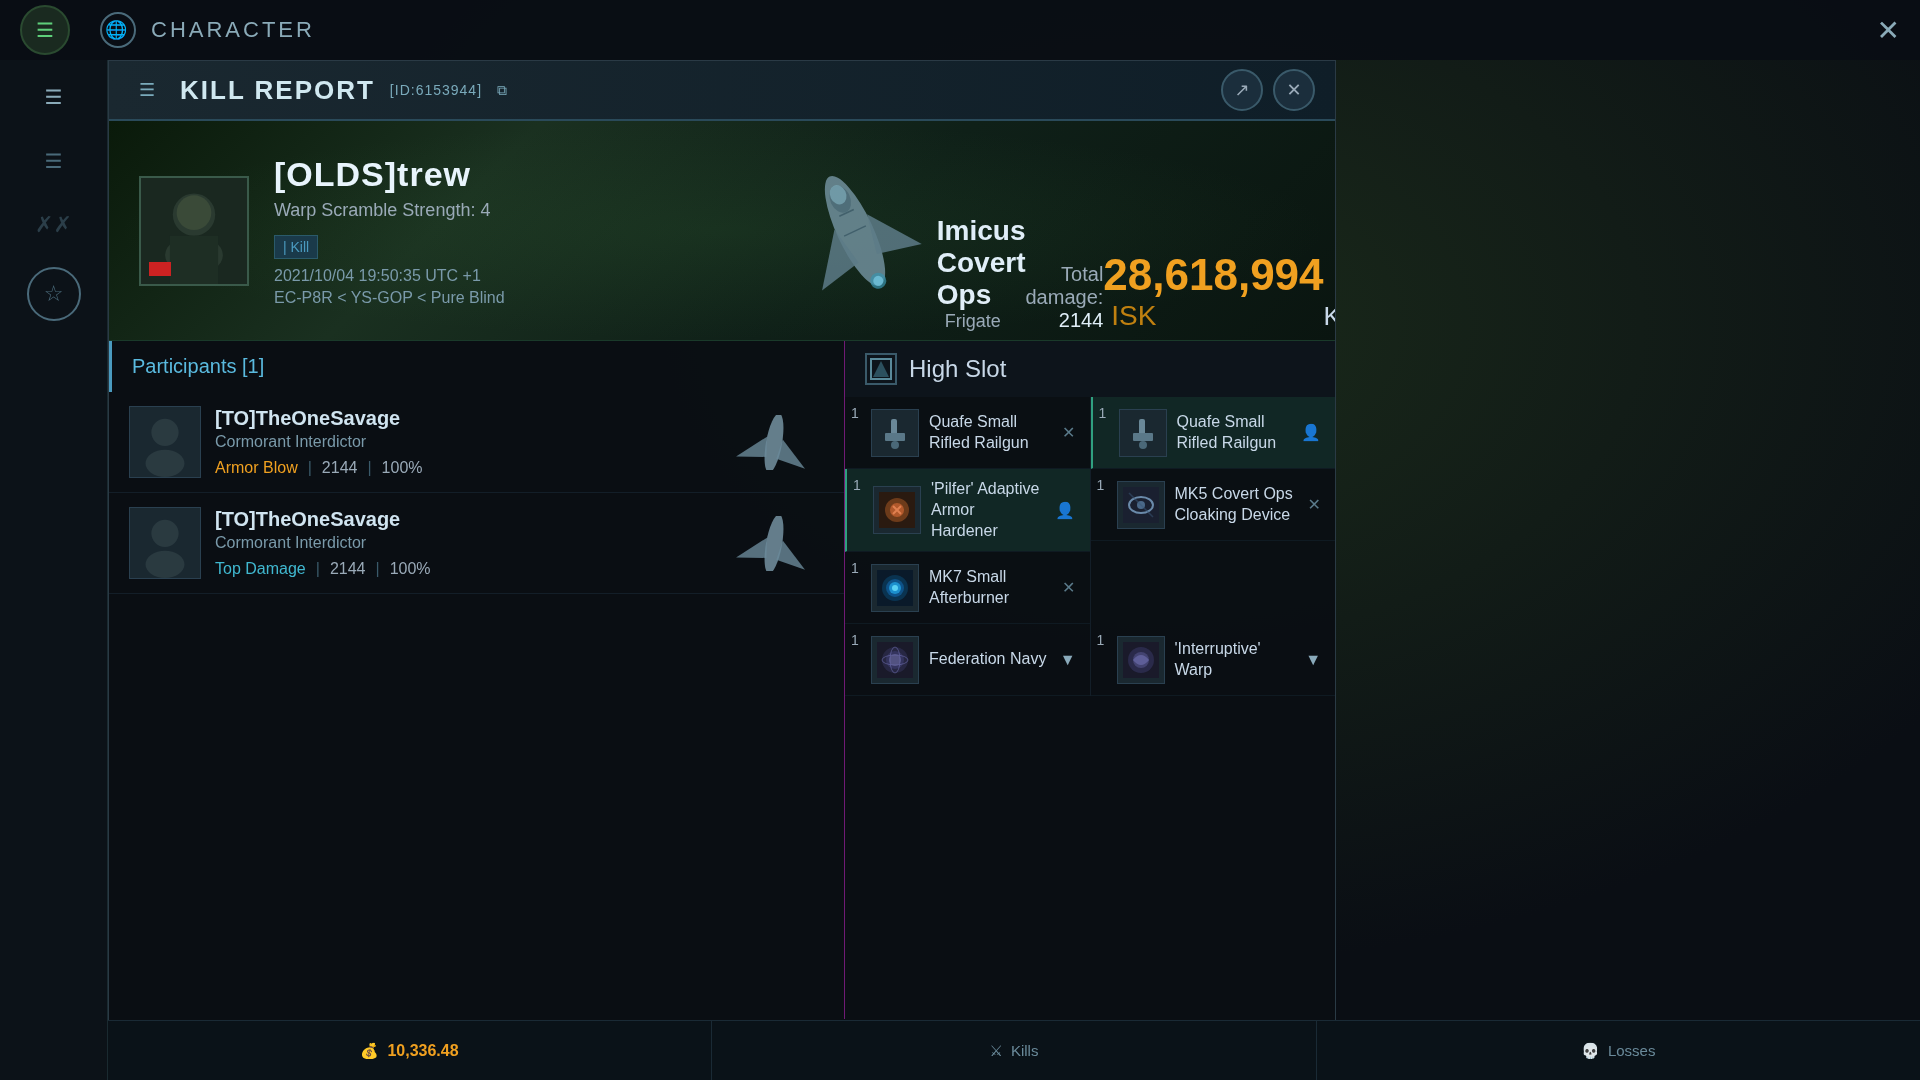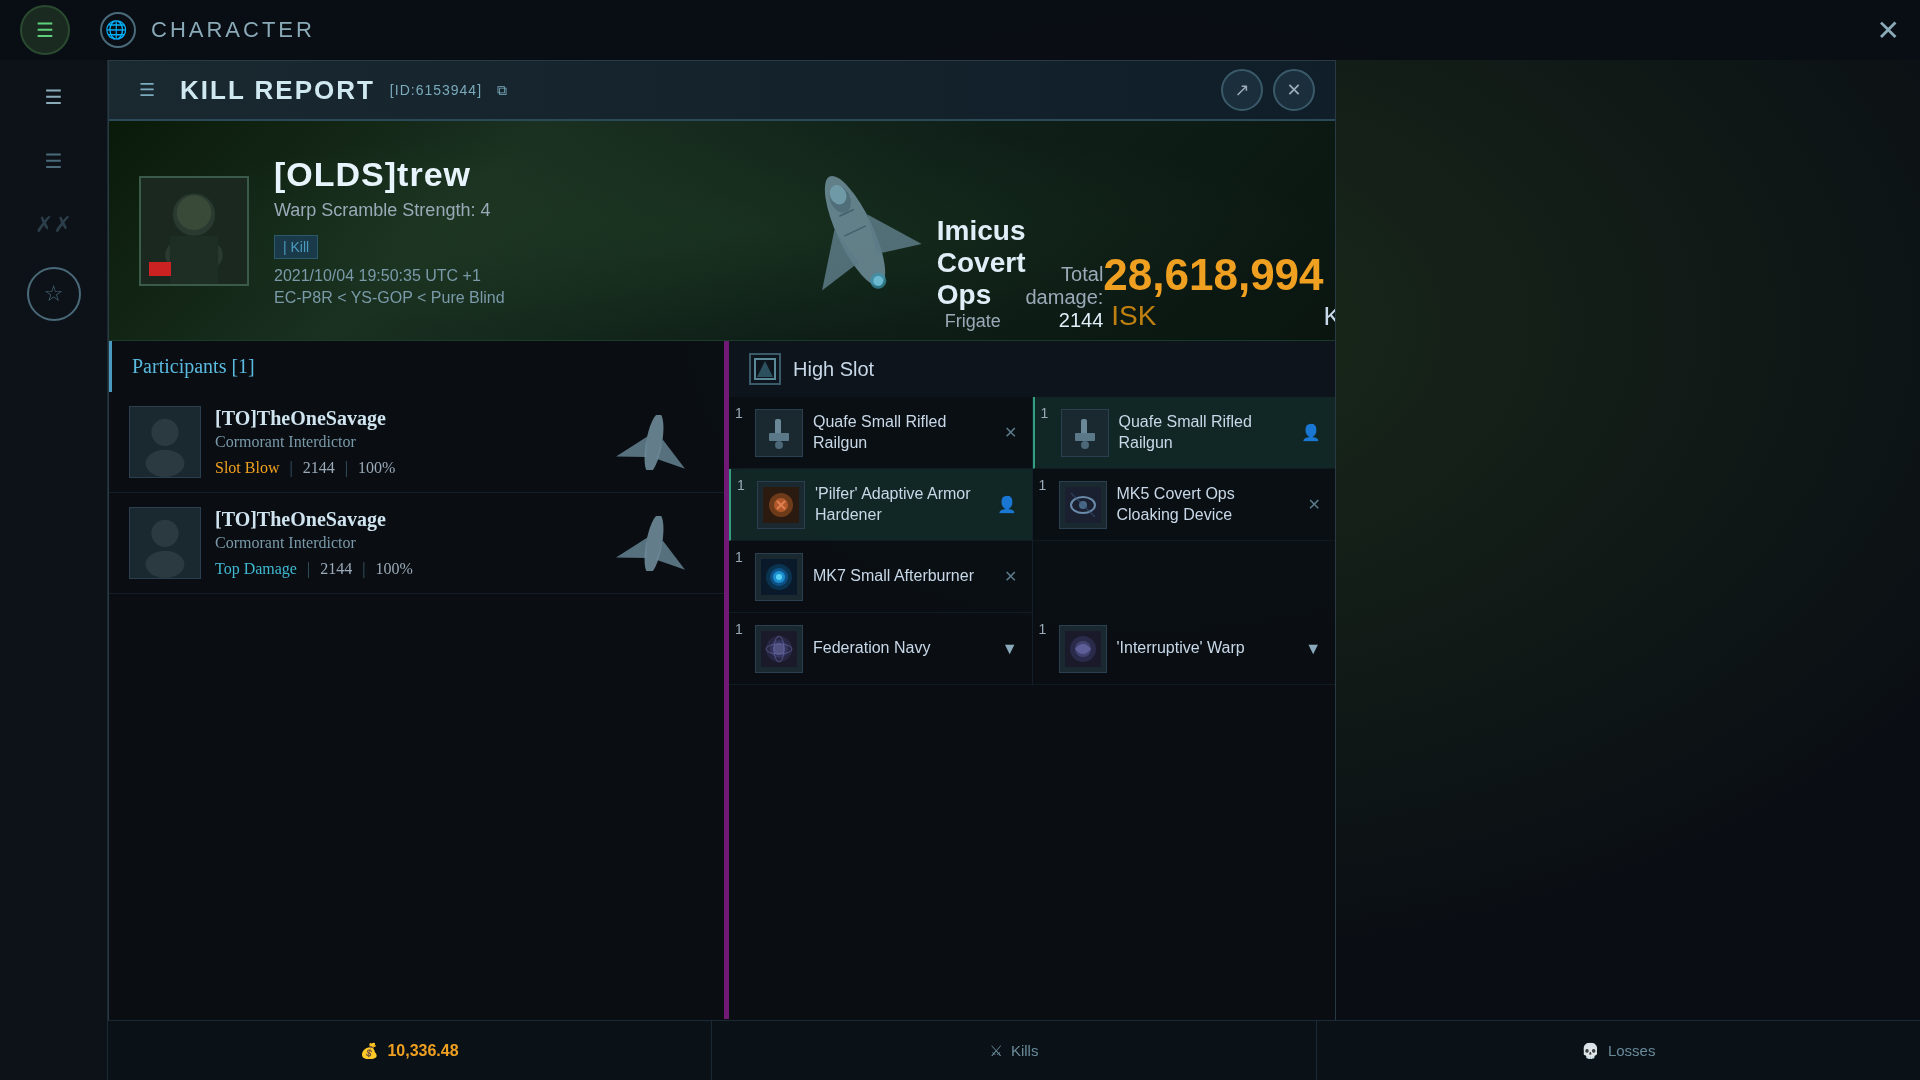--- a/index.html
+++ b/index.html
@@ -341,25 +341,24 @@
     }
 
     
     .kr-content {
       display: flex;
       height: calc(100% - 280px);
     }
 
     
     .participants-panel {
-      width: 620px;
-      border-right: 5px solid #701a75;
+      width: 736px;
+      border-right: 1px solid #701a75;
       overflow-y: auto;
       flex-shrink: 0;
-      font-family: Liberation Serif, serif;
     }
 
     .participants-panel::-webkit-scrollbar { width: 4px; }
     .participants-panel::-webkit-scrollbar-track { background: #0a1218; }
     .participants-panel::-webkit-scrollbar-thumb { background: #2a4a5a; }
 
     .section-header {
       display: flex;
       align-items: center;
       padding: 14px 20px;
@@ -459,21 +458,21 @@
 
     .slot-icon {
       width: 32px; height: 32px;
       border: 2px solid #3a5a6a;
       display: flex; align-items: center; justify-content: center;
       font-size: 14px;
       color: #5a8a9a;
     }
 
     .slot-title {
-      font-size: 20px;
+      font-size: 24px;
       color: #c8d8e8;
       font-weight: normal;
     }
 
     .equipment-rows {
       display: flex;
       gap: 0;
     }
 
     .eq-col {
@@ -705,21 +704,21 @@
               <svg width="72" height="72" viewBox="0 0 72 72">
                 <rect width="72" height="72" fill="#1a2830"></rect>
                 <circle cx="36" cy="26" r="14" fill="#2a3a40"></circle>
                 <ellipse cx="36" cy="58" rx="20" ry="14" fill="#2a3a40"></ellipse>
               </svg>
             </div>
             <div class="participant-info">
               <div class="participant-name">[TO]TheOneSavage</div>
               <div class="participant-ship">Cormorant Interdictor</div>
               <div class="participant-stats">
-                <span class="stat-label-gold">Slot Blow</span>
+                <span class="stat-label-gold">Armor Blow</span>
                 <span class="stat-separator">|</span>
                 <span class="stat-value">2144</span>
                 <span class="stat-separator">|</span>
                 <span class="stat-value">100%</span>
               </div>
             </div>
             <div class="participant-ship-img">
               <svg width="100" height="55" viewBox="0 0 100 55">
                 <g transform="translate(50,28) rotate(10)">
                   <ellipse cx="0" cy="0" rx="8" ry="30" fill="#7a9aaa" opacity="0.8"></ellipse>

